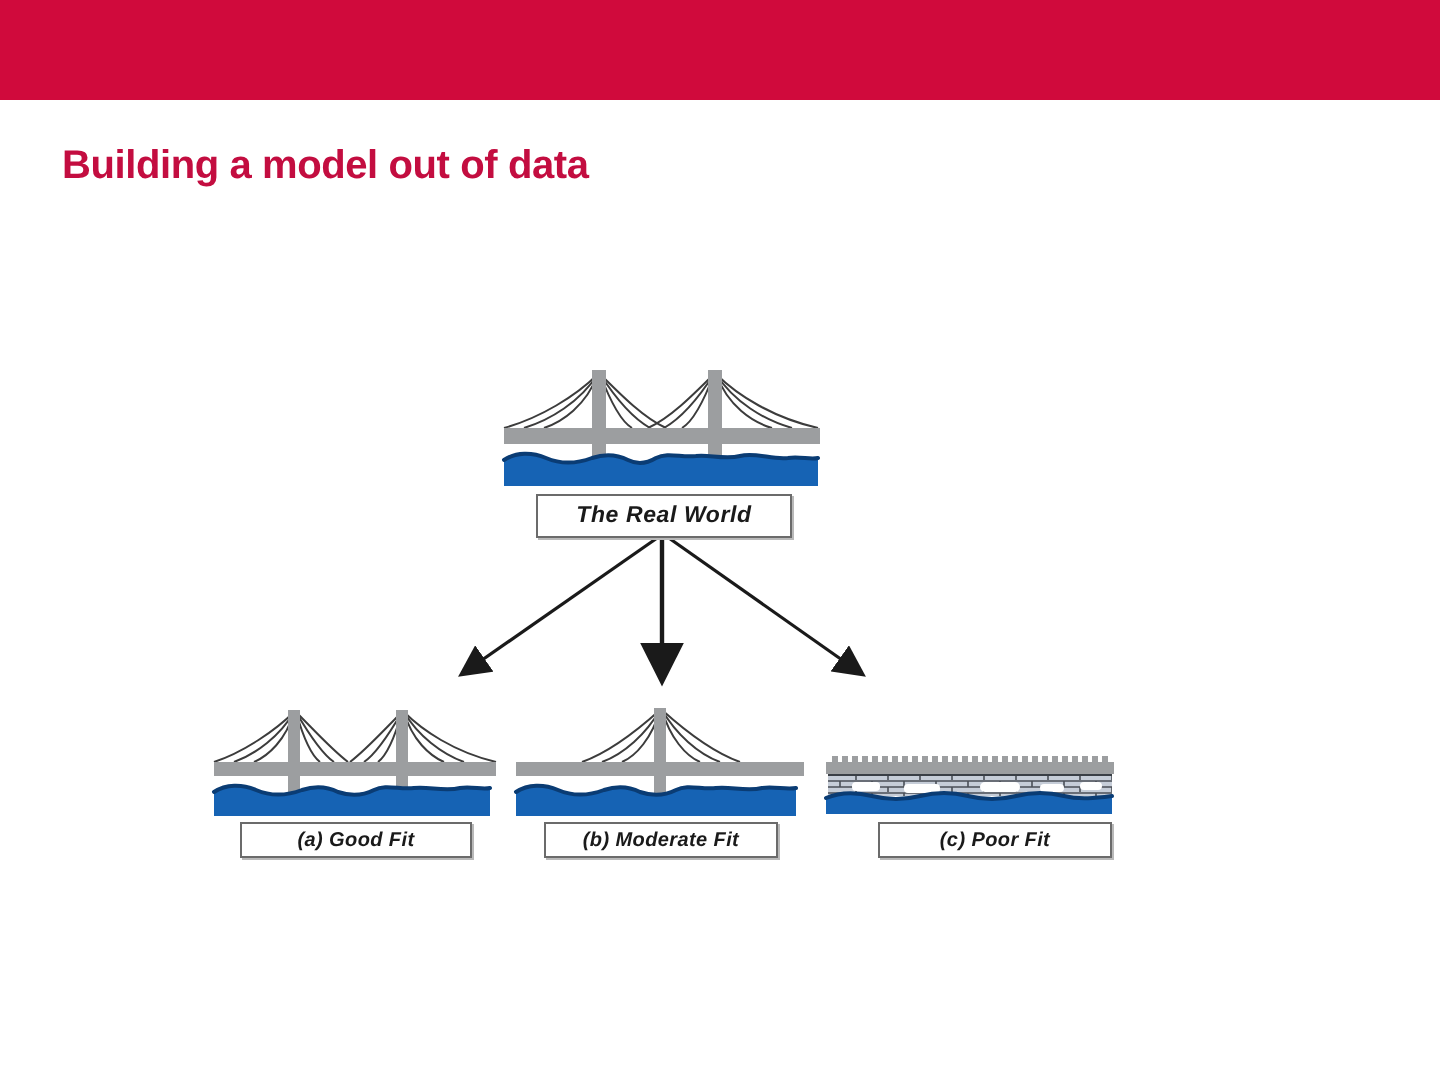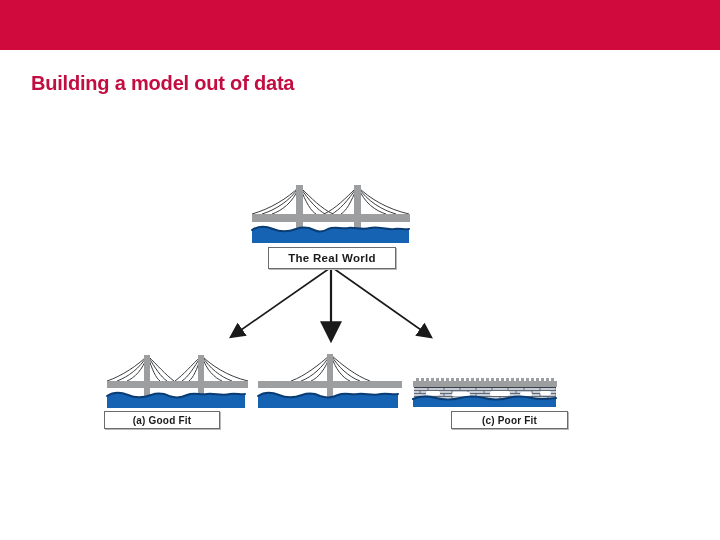--- a/index.html
+++ b/index.html
@@ -20,27 +20,27 @@
   .steel{fill:var(--steel,#9c9ea0);}
   .cable{stroke:var(--cable,#3c3c3c);stroke-width:1;fill:none;}
   .water{fill:var(--water,#1663b4);}
   .wedge{stroke:var(--waterEdge,#0a3c74);stroke-width:2;fill:none;stroke-linecap:round;}
   .arrowline{stroke:var(--arrow,#1a1a1a);fill:none;}
   .mortar{stroke:#4a4f57;stroke-width:0.8;}
   .label-box{
     position:absolute;display:flex;align-items:center;justify-content:center;
     background:#ffffff;border:1px solid var(--boxBorder,#6b6b6b);
     box-shadow:1px 1px 0 #b9b9b9;
-    color:var(--labelText,#1a1a1a);font-weight:bold;white-space:nowrap;
+    color:var(--labelText,#1a1a1a);font-weight:bold;white-space:nowrap;font-style:italic;
   }
   .root-label{left:268px;top:247px;width:126px;height:20px;font-size:11.5px;letter-spacing:0.3px;}
   .fit-label{top:411px;height:16px;font-size:10px;letter-spacing:0.2px;}
-  .fit-a{left:104px;width:114px;}
+  .fit-a{left:120px;width:114px;}
   .fit-b{left:272px;width:115px;}
-  .fit-c{left:451px;width:115px;}
+  .fit-c{left:439px;width:115px;}
 </style>
 </head>
 <body>
 
 <div class="slide">
 
   <div class="top-band"></div>
 
   <h1 class="slide-title">Building a model out of data</h1>
 
@@ -127,15 +127,16 @@
       <rect x="490" y="391" width="20" height="5" rx="2.5" fill="#ffffff"></rect>
       <rect x="520" y="392" width="12" height="4" rx="2" fill="#ffffff"></rect>
       <rect x="540" y="391" width="11" height="4" rx="2" fill="#ffffff"></rect>
       <path class="water" d="M413,399 C420,396 428,396 436,398 C444,400 452,400 460,398 C468,396 476,396 484,398 C492,400 500,400 508,398 C516,396 524,396 532,398 C540,400 548,399 556,398 L556,407 L413,407 Z"></path>
       <path class="wedge" d="M413,399 C420,396 428,396 436,398 C444,400 452,400 460,398 C468,396 476,396 484,398 C492,400 500,400 508,398 C516,396 524,396 532,398 C540,400 548,399 556,398" stroke-width="1.4"></path>
     </g>
   </svg>
 
   <div class="label-box root-label">The Real World</div>
   <div class="label-box fit-label fit-a">(a) Good Fit</div>
+  <div class="label-box fit-label fit-b">(b) Moderate Fit</div>
   <div class="label-box fit-label fit-c">(c) Poor Fit</div>
 
 </div>
 
 </body></html>

